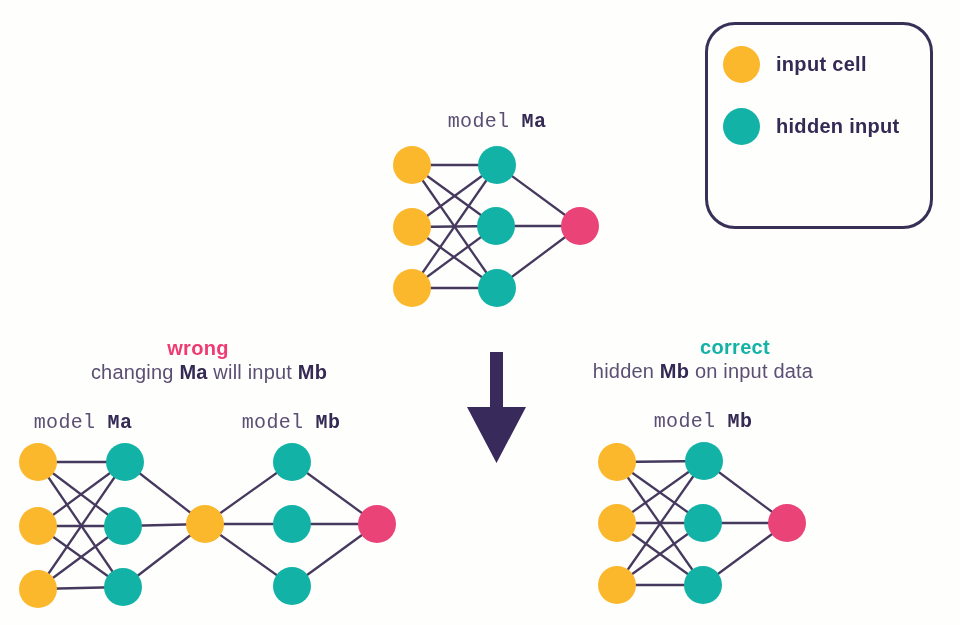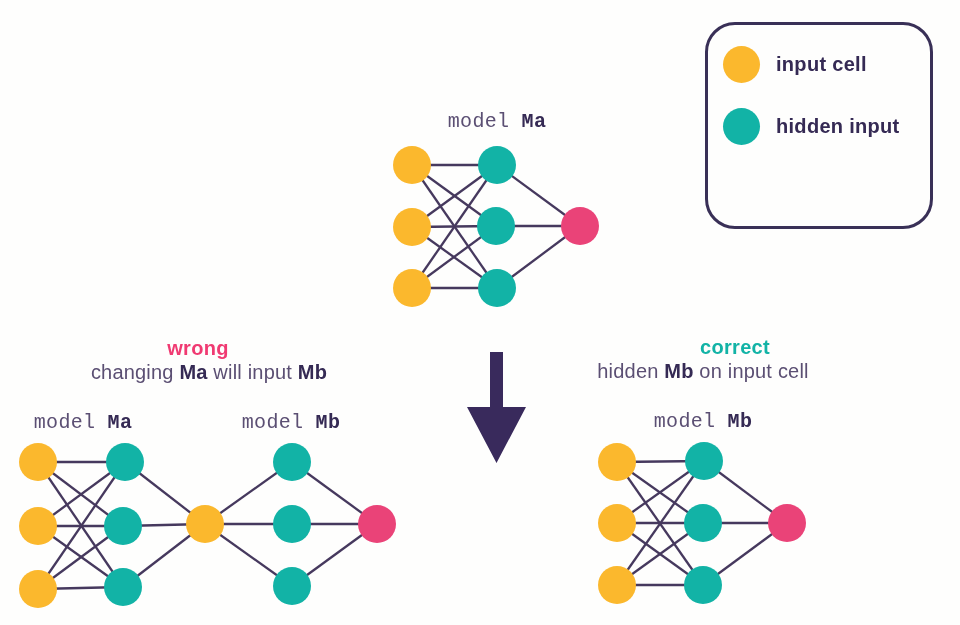--- a/index.html
+++ b/index.html
@@ -150,21 +150,21 @@
       <circle cx="111" cy="88" r="19" fill="#12b3a6"></circle>
       <circle cx="111" cy="149" r="19" fill="#12b3a6"></circle>
       <circle cx="193" cy="86" r="19" fill="#fbb82d"></circle>
       <circle cx="280" cy="24" r="19" fill="#12b3a6"></circle>
       <circle cx="280" cy="86" r="19" fill="#12b3a6"></circle>
       <circle cx="280" cy="148" r="19" fill="#12b3a6"></circle>
       <circle cx="365" cy="86" r="19" fill="#ea4378"></circle>
     </svg>
 
   <div class="center-text heading correct" style="left:703px;top:336px;margin-left:32px;">correct</div>
-  <div class="center-text caption" style="left:703px;top:360px;"><span>hidden </span><b>Mb</b><span> on input cell</span></div>
+  <div class="center-text caption" style="left:703px;top:360px;"><span>hidden </span><b>Mb</b><span> on input data</span></div>
   <div class="center-text model-label" style="left:703px;top:410px;"><span>model </span><b>Mb</b></div>
   <svg class="net-svg" style="left:592px;top:438px;" width="220" height="172">
       <line x1="25" y1="24" x2="112" y2="23" stroke="#46395e" stroke-width="2.3"></line>
       <line x1="25" y1="24" x2="111" y2="85" stroke="#46395e" stroke-width="2.3"></line>
       <line x1="25" y1="24" x2="111" y2="147" stroke="#46395e" stroke-width="2.3"></line>
       <line x1="25" y1="85" x2="112" y2="23" stroke="#46395e" stroke-width="2.3"></line>
       <line x1="25" y1="85" x2="111" y2="85" stroke="#46395e" stroke-width="2.3"></line>
       <line x1="25" y1="85" x2="111" y2="147" stroke="#46395e" stroke-width="2.3"></line>
       <line x1="25" y1="147" x2="112" y2="23" stroke="#46395e" stroke-width="2.3"></line>
       <line x1="25" y1="147" x2="111" y2="85" stroke="#46395e" stroke-width="2.3"></line>

